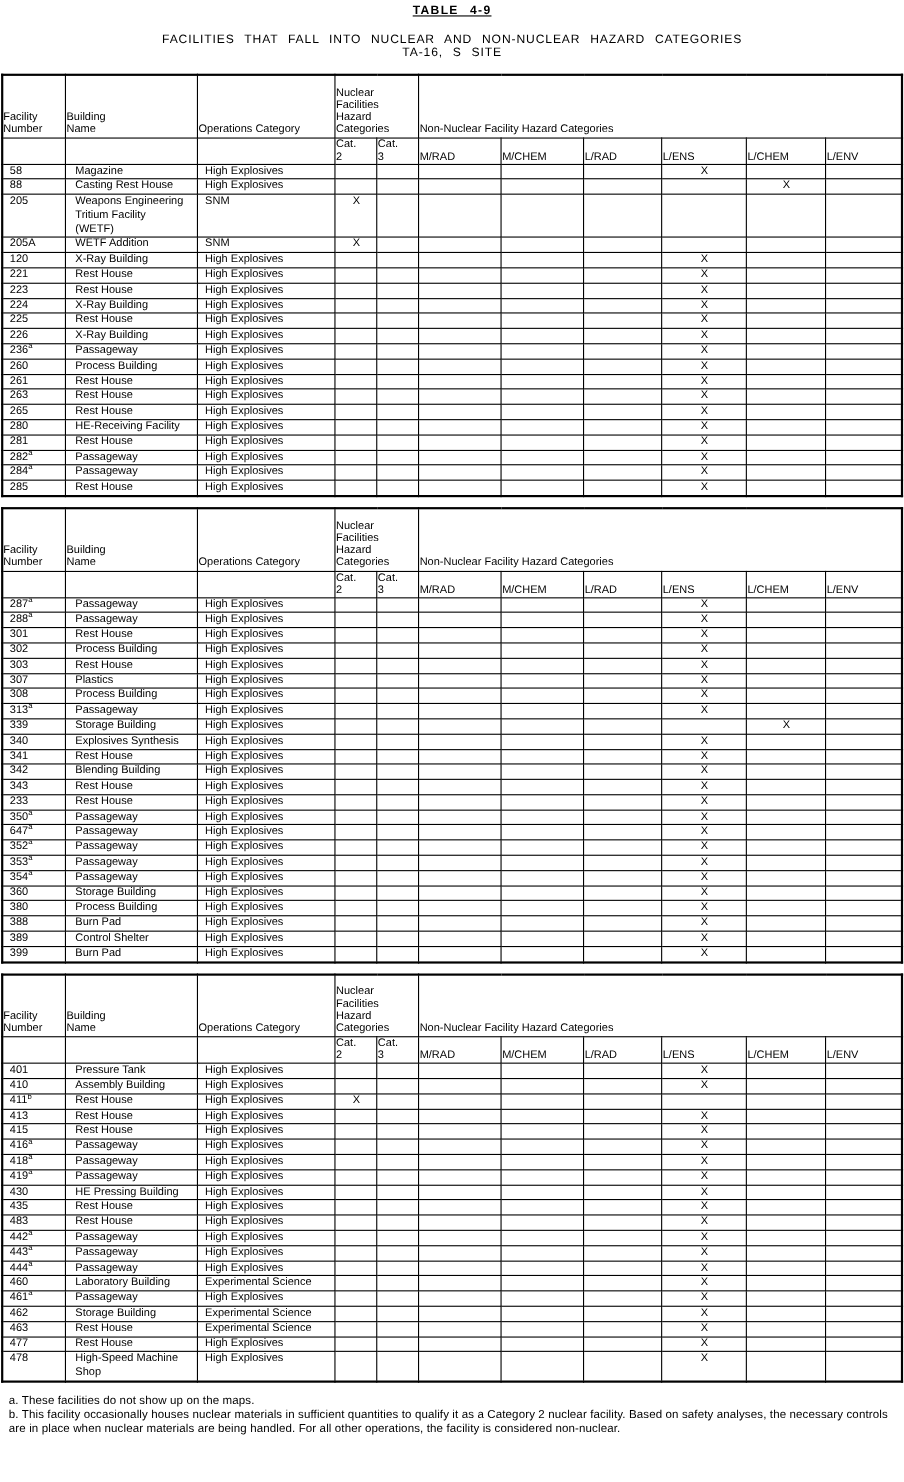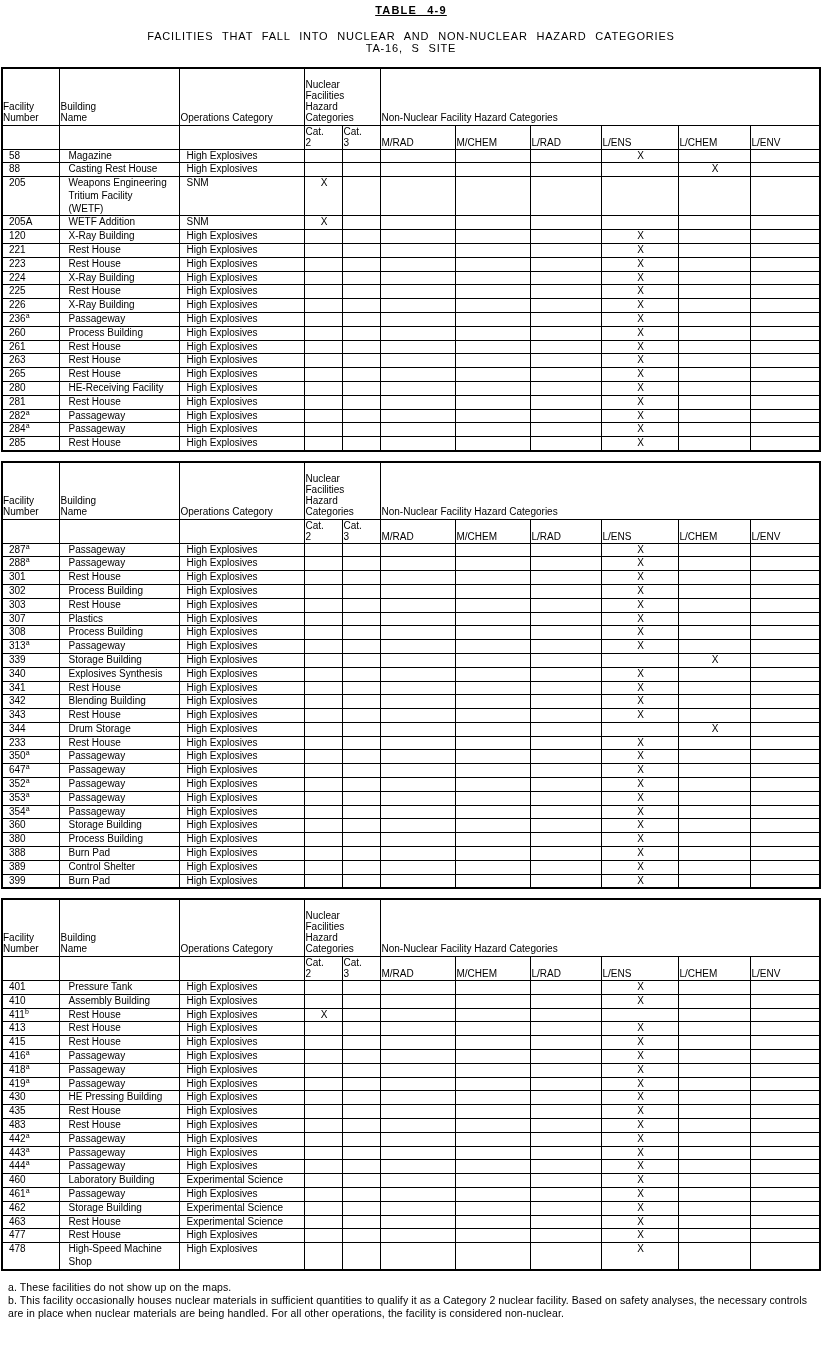--- a/index.html
+++ b/index.html
@@ -575,33 +575,20 @@
             <td class="c-mark"></td>
             <td class="c-mark"></td>
             <td class="c-mark"></td>
             <td class="c-mark"></td>
             <td class="c-mark"></td>
             <td class="c-mark">X</td>
             <td class="c-mark"></td>
             <td class="c-mark"></td>
           </tr>
           <tr>
-            <td class="c-num"><span>344</span></td>
-            <td class="c-name">Drum Storage</td>
-            <td class="c-ops">High Explosives</td>
-            <td class="c-mark"></td>
-            <td class="c-mark"></td>
-            <td class="c-mark"></td>
-            <td class="c-mark"></td>
-            <td class="c-mark"></td>
-            <td class="c-mark"></td>
-            <td class="c-mark">X</td>
-            <td class="c-mark"></td>
-          </tr>
-          <tr>
             <td class="c-num"><span>233</span></td>
             <td class="c-name">Rest House</td>
             <td class="c-ops">High Explosives</td>
             <td class="c-mark"></td>
             <td class="c-mark"></td>
             <td class="c-mark"></td>
             <td class="c-mark"></td>
             <td class="c-mark"></td>
             <td class="c-mark">X</td>
             <td class="c-mark"></td>

